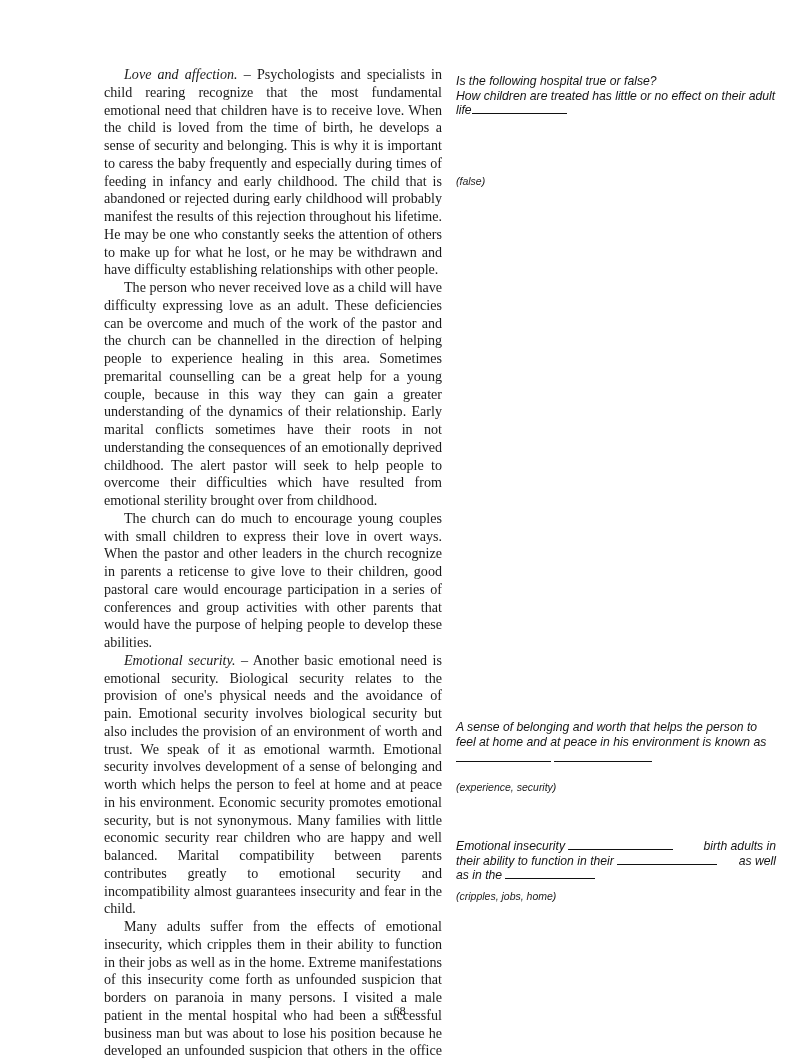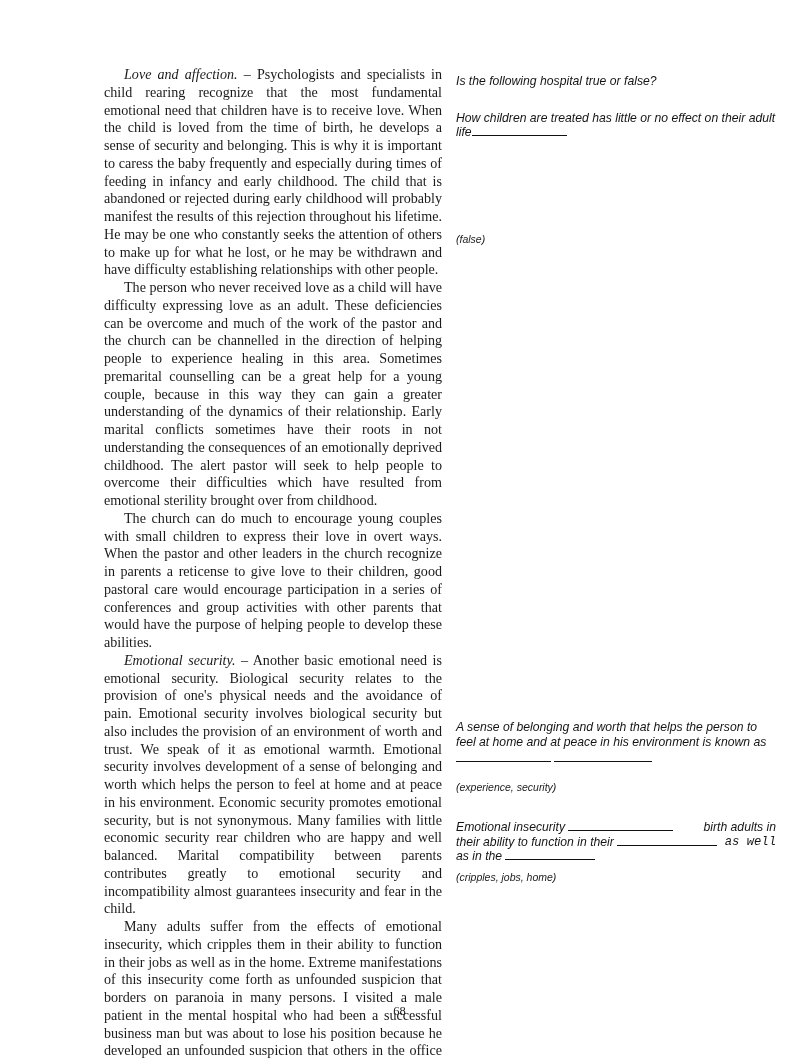--- a/index.html
+++ b/index.html
@@ -61,33 +61,33 @@
 
   <div class="side-col">
 
     <div class="dot-band" style="top:0; height:180px;"></div>
     <div class="dot-band" style="top:530px; height:130px;"></div>
     <div class="dot-band" style="top:690px; height:100px;"></div>
     <div class="dot-band" style="top:830px; height:70px;"></div>
 
     <div class="frame" style="top:14px;">
       <p>Is the following hospital true or false?</p>
-      <p style="margin-top:22px;"><span>How children are treated has little or no effect on their adult life</span><span class="blank" style="width:95px;"></span></p>
-      <p class="answer" style="margin-top:92px;">(false)</p>
+      <p style="margin-top:0;"><span>How children are treated has little or no effect on their adult life</span><span class="blank" style="width:95px;"></span></p>
+      <p class="answer" style="margin-top:56px;">(false)</p>
     </div>
 
     <div class="frame" style="top:616px;margin-top:44px;">
       <p>A sense of belonging and worth that helps the person to</p>
       <p>feel at home and at peace in his environment is known as</p>
       <p style="margin-top:2px;"><span class="blank" style="width:95px;"></span>&nbsp;<span class="blank" style="width:98px;"></span></p>
       <p class="answer" style="margin-top:14px;">(experience, security)</p>
     </div>
 
-    <div class="frame" style="top:760px;">
+    <div class="frame" style="top:779px;">
       <p><span>Emotional insecurity</span> <span class="blank" style="width:105px;"></span> <span style="float:right;">birth adults in</span></p>
-      <p><span>their ability to function in their</span> <span class="blank" style="width:100px;"></span> <span style="float:right;font-family:Liberation Mono, monospace;">as well</span></p>
+      <p><span>their ability to function in their</span> <span class="blank" style="width:100px;"></span> <span style="float:right;">as well</span></p>
       <p><span>as in the</span> <span class="blank" style="width:90px;"></span></p>
       <p class="answer" style="margin-top:6px;">(cripples, jobs, home)</p>
     </div>
   </div>
 
   <div class="page-number">68</div>
 </div>
 
 </body></html>

